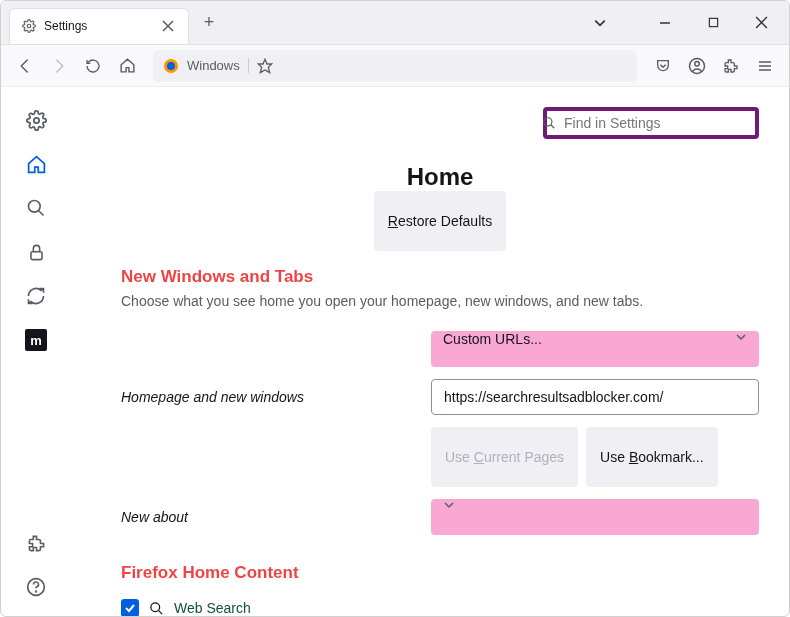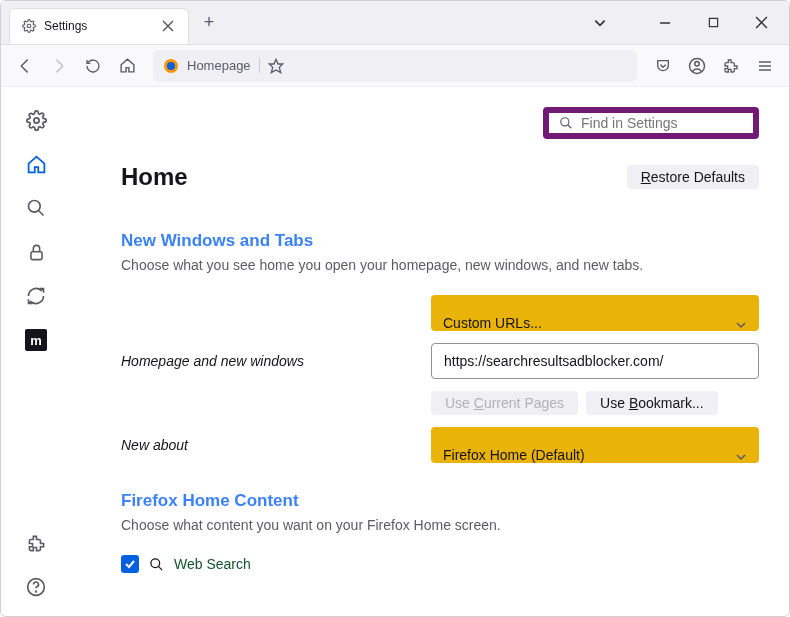--- a/index.html
+++ b/index.html
@@ -19,32 +19,32 @@
 .ff-label { font-size:13px; color:#5b5b66; border-right:1px solid #ccc; padding-right:8px; }
 .url-text { font-size:13px; color:#5b5b66; flex:1; }
 .star-btn { color:#5b5b66; }
 .content { display:flex; height:calc(100% - 86px); }
 .sidebar { width:70px; display:flex; flex-direction:column; align-items:center; padding-top:22px; gap:22px; }
 .sidebar-icon { width:22px; height:22px; display:flex; align-items:center; justify-content:center; color:#5b5b66; cursor:pointer; }
 .sidebar-icon.active { color:#0060df; }
 .sidebar-spacer { flex:1; }
 .main { flex:1; padding:20px 30px 0 50px; overflow-y:auto; position:relative; }
 .search-row { display:flex; justify-content:flex-end; margin-bottom:24px; }
-.search-box { width:216px; height:32px; border:6px solid #701a75; border-radius:4px; display:flex; align-items:center; padding:0 10px; gap:8px; color:#5b5b66; }
+.search-box { width:216px; height:32px; border:4px solid #701a75; border-radius:4px; display:flex; align-items:center; padding:0 10px; gap:8px; color:#5b5b66;justify-content:flex-end; }
 .search-box input { border:none; outline:none; background:none; flex:1; font-size:14px; color:#15141a; }
-.header-row { display:flex; align-items:center; justify-content:space-between; margin-bottom:40px; }
+.header-row { display:flex; align-items:center; justify-content:space-between; margin-bottom:16px;flex-direction:column; }
 h1 { font-size:24px; font-weight:700; color:#15141a; }
-.btn { background:#f0f0f4; border:none; border-radius:4px; padding:4px 14px; font-size:14px; color:#15141a; cursor:pointer; white-space:nowrap; }
+.btn { background:#f0f0f4; border:none; border-radius:4px; padding:22px 14px; font-size:14px; color:#15141a; cursor:pointer; white-space:nowrap; }
 .btn.disabled { color:#b0b0b8; }
-.section-title { font-size:17px; font-weight:600; color:#3b82f6; margin-bottom:6px; }
+.section-title { font-size:17px; font-weight:600; color:#ef4444; margin-bottom:6px; }
 .section-desc { font-size:14px; color:#5b5b66; margin-bottom:22px; }
 .form-row { display:flex; align-items:center; gap:20px; margin-bottom:12px; }
 .form-label { width:290px; font-size:14px; color:#15141a;font-style:italic; }
 .form-control { flex:1; }
-.dropdown { width:100%; height:36px; background:#eab308; border:none; border-radius:4px; padding:0 12px; display:flex; align-items:flex-end; justify-content:space-between; font-size:14px; color:#15141a; cursor:pointer;gap:20px; }
+.dropdown { width:100%; height:36px; background:#f9a8d4; border:none; border-radius:4px; padding:0 12px; display:flex; align-items:flex-start; justify-content:space-between; font-size:14px; color:#15141a; cursor:pointer;gap:20px; }
 .url-input { width:100%; height:36px; border:1px solid #8f8f9d; border-radius:4px; padding:16px 12px; font-size:14px; color:#15141a; outline:none; }
 .btn-row { display:flex; gap:8px; justify-content:flex-start; }
 .section2 { margin-top:28px; }
 .check-row { display:flex; align-items:center; gap:10px; margin-top:16px; }
 .cb { width:18px; height:18px; background:#0060df; border-radius:3px; display:flex; align-items:center; justify-content:center; color:#fff; cursor:pointer; }
 .check-label { font-size:14px; color:#14532d; }
 .m-icon { width:22px; height:22px; background:#15141a; color:#fff; display:flex; align-items:center; justify-content:center; font-size:13px; font-weight:700; border-radius:2px; }
 svg { display:block; }
 .underline-letter { text-decoration:underline; }
 </style>
@@ -113,21 +113,21 @@
         <path d="M3 11 L12 3 L21 11 V21 H14 V15 H10 V21 H3 Z"></path>
       </svg>
   </div>
   <div class="urlbar">
     <span class="ff-logo">
       <svg width="16" height="16" viewBox="0 0 16 16">
           <circle cx="8" cy="8" r="7" fill="#ff9500"></circle>
           <circle cx="8" cy="8" r="4" fill="#0060df"></circle>
         </svg>
     </span>
-    <span class="ff-label">Homepage</span>
+    <span class="ff-label">Windows</span>
     <span class="star-btn">
       <svg width="16" height="16" viewBox="0 0 24 24" fill="none" stroke="#5b5b66" stroke-width="2">
           <polygon points="12,2 15,9 22,9 17,14 19,22 12,18 5,22 7,14 2,9 9,9"></polygon>
         </svg>
     </span>
   </div>
   <div class="nav-btn">
     <svg width="16" height="16" viewBox="0 0 24 24" fill="none" stroke="#5b5b66" stroke-width="2">
         <path d="M4 4h16v7a8 8 0 0 1-16 0V4z"></path>
         <path d="M8 10l4 4 4-4"></path>
@@ -251,34 +251,32 @@
         <div class="form-control btn-row">
           <button class="btn disabled">Use <span class="underline-letter">C</span>urrent Pages</button>
           <button class="btn">Use <span class="underline-letter">B</span>ookmark...</button>
         </div>
       </div>
 
       <div class="form-row">
         <div class="form-label">New about</div>
         <div class="form-control">
           <div class="dropdown">
-            <span>Firefox Home (Default)</span>
             <span>
                 <svg width="12" height="12" viewBox="0 0 12 12">
                   <path d="M2 4 L6 8 L10 4" stroke="#5b5b66" stroke-width="1.5" fill="none"></path>
                 </svg>
               </span>
           </div>
         </div>
       </div>
     </div>
 
     <div class="section section2">
       <div class="section-title">Firefox Home Content</div>
-      <div class="section-desc">Choose what content you want on your Firefox Home screen.</div>
       <div class="check-row">
         <div class="cb">
           <svg width="12" height="12" viewBox="0 0 12 12">
               <path d="M2 6 L5 9 L10 3" stroke="#fff" stroke-width="2" fill="none"></path>
             </svg>
         </div>
         <span>
           <svg width="15" height="15" viewBox="0 0 24 24" fill="none" stroke="#15141a" stroke-width="2">
               <circle cx="10" cy="10" r="7"></circle>
               <path d="M21 21l-6-6"></path>

